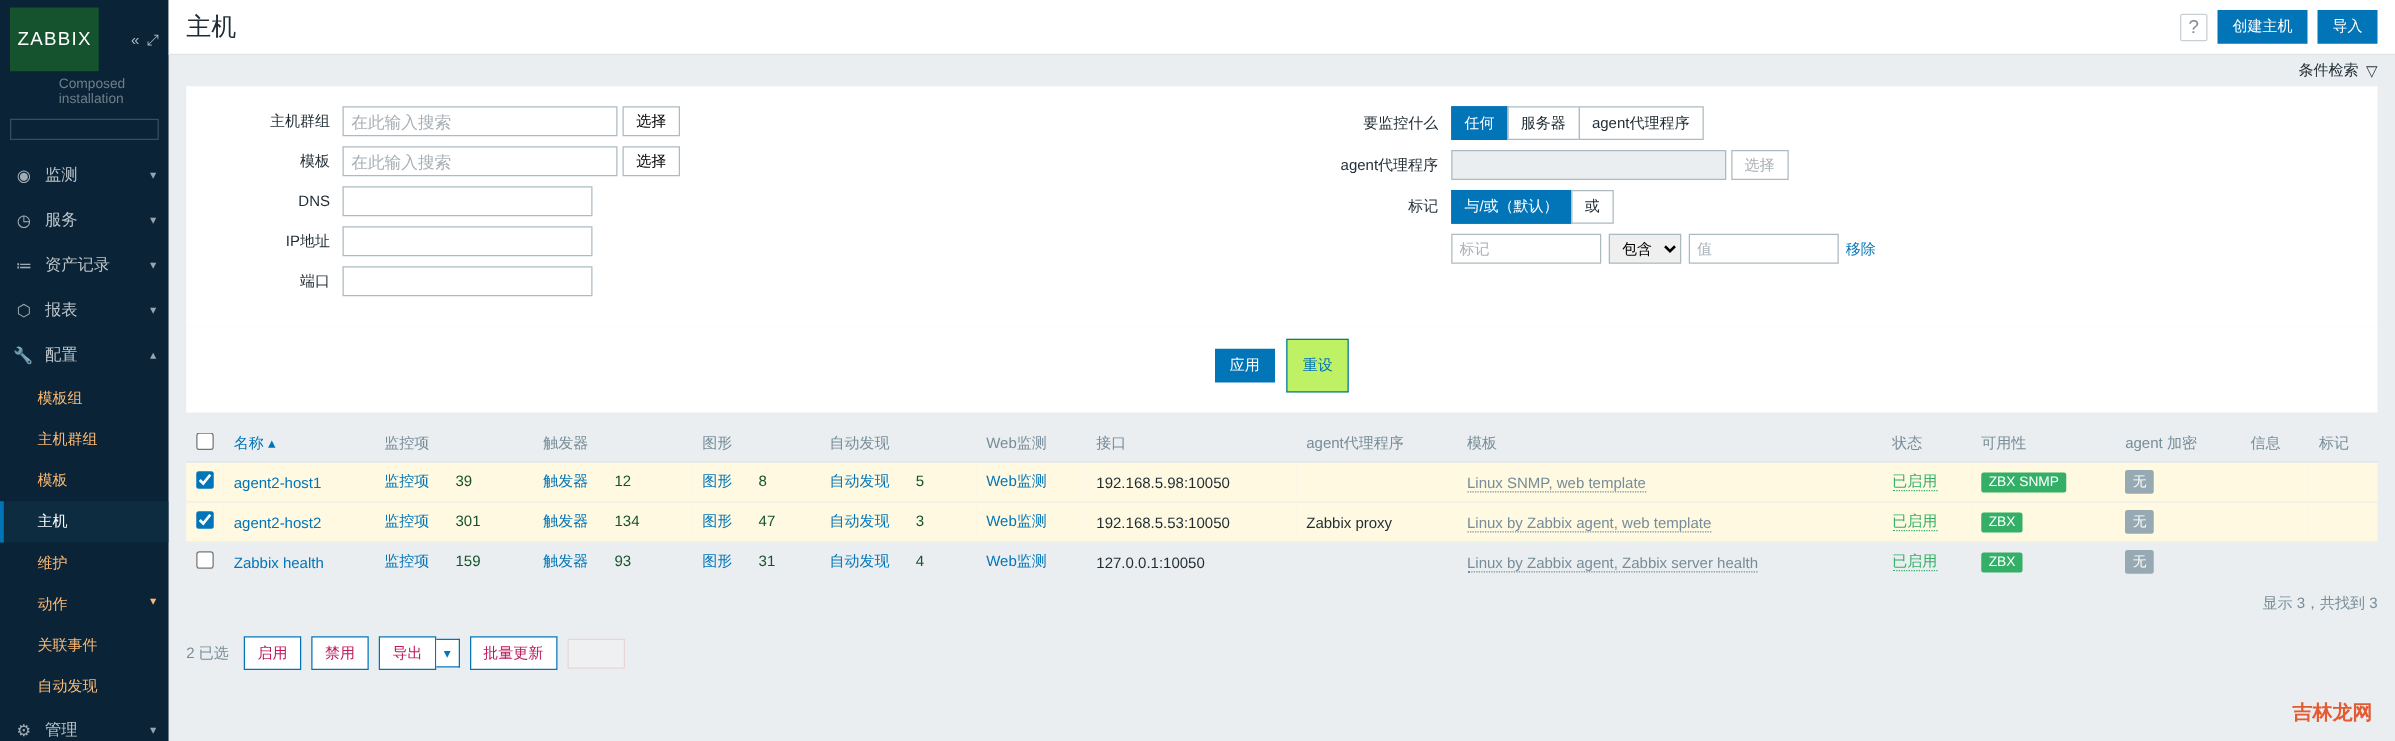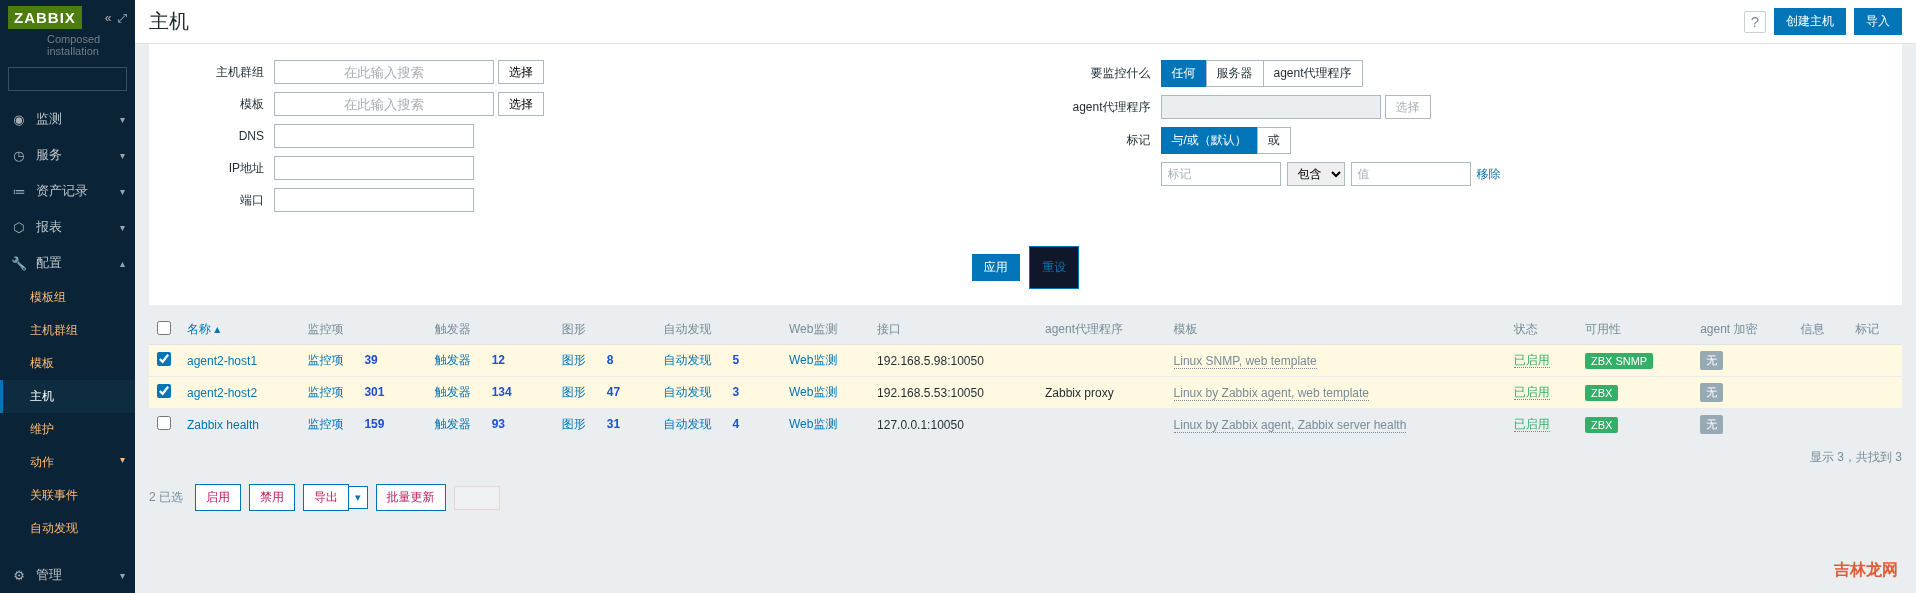--- a/index.html
+++ b/index.html
@@ -2,21 +2,21 @@
 <html><head>
 <meta charset="utf-8">
 <style>
 * { box-sizing: border-box; margin: 0; padding: 0; }
 body { font-family: Arial, sans-serif; font-size: 12px; color: #1f2c33; background: #fff; }
 .app { display: flex; height: 593px; width: 1916px; }
 
 
 .sidebar { width: 135px; background: #0a2336; color: #bdc5ca; display: flex; flex-direction: column; }
 .sidebar-top { display: flex; align-items: center; padding: 6px 8px 2px; }
-.logo { background: #4d7c0f; color: #fff; font-weight: bold; font-size: 15px; padding: 3px 6px; letter-spacing: 1px; }
+.logo { background: #14532d; color: #fff; font-weight: normal; font-size: 15px; padding: 17px 6px; letter-spacing: 1px; }
 .top-icons { margin-left: auto; display: flex; gap: 6px; color: #aeb8bf; }
 .inst { color: #6f7f8a; padding: 2px 8px 6px; font-size: 11px; margin-left: 39px; }
 .search-box { margin: 4px 8px 10px; border: 1px solid #3a4e5d; display: flex; align-items: center; height: 24px; }
 .search-box input { flex: 1; background: transparent; border: none; color: #fff; padding: 0 6px; outline: none; }
 .search-box .sicon { color: #aeb8bf; padding: 0 6px; font-size: 13px; }
 .nav-item { display: flex; align-items: center; padding: 9px 10px; cursor: pointer; font-size: 13px; }
 .nav-item .nicon { width: 18px; text-align: center; margin-right: 8px; opacity: .85; font-size: 13px; }
 .nav-item .nchev { margin-left: auto; font-size: 10px; opacity: .8; }
 .sub-item { padding: 8px 10px 8px 30px; cursor: pointer; font-size: 12px; color: #fdba74; }
 .sub-item.active { background: #0d2c40; border-left: 3px solid #0275b8; padding-left: 27px; color: #fff; }
@@ -33,45 +33,45 @@
 
 .filter-toolbar { display: flex; justify-content: flex-end; align-items: center; padding: 4px 14px; font-size: 12px; }
 .expand-search { color: #1f2c33; cursor: pointer; }
 .funnel { margin-left: 6px; cursor: pointer; font-size: 12px; }
 
 .filter-panel { background: #fff; margin: 0 14px; padding: 16px 20px; display: flex; gap: 60px; }
 .filter-col { flex: 1; }
 .filter-row { display: flex; align-items: center; margin-bottom: 8px; }
 .filter-row label { width: 95px; text-align: right; margin-right: 10px; color: #1f2c33; }
 .filter-row input[type=text] { border: 1px solid #acbbc2; height: 24px; padding: 0 6px; width: 220px; }
-.filter-row input[type=text].wide { width: 220px; text-align: center; }
+.filter-row input[type=text].wide { width: 220px; }
 .filter-row input::placeholder { color: #a8b0b6; }
 .btn-small { border: 1px solid #acbbc2; background: #fff; height: 24px; padding: 0 10px; margin-left: 4px; cursor: pointer; font-size: 12px; }
 .btn-small.disabled { color: #a8b0b6; }
 .seg-group { display: inline-flex; }
 .seg { border: 1px solid #acbbc2; padding: 4px 10px; cursor: pointer; background: #fff; font-size: 12px; margin-left: -1px; }
 .seg:first-child { margin-left: 0; }
 .seg.active { background: #0275b8; color: #fff; border-color: #0275b8; }
 .tag-row { display: flex; align-items: center; gap: 6px; }
 .tag-row input, .tag-row select { border: 1px solid #acbbc2; height: 24px; padding: 0 6px; font-size: 12px; }
 .link { color: #0275b8; cursor: pointer; }
 .filter-actions { text-align: center; padding: 10px 0 16px; background: #fff; margin: 0 14px; border-top: none; }
 .filter-actions .btn-primary { margin-right: 6px; }
-.btn-outline { border: 1px solid #0275b8; color: #0275b8; background: #0f172a; padding: 12px 12px; cursor: pointer; font-size: 12px; }
+.btn-outline { border: 1px solid #0275b8; color: #0275b8; background: #bef264; padding: 12px 12px; cursor: pointer; font-size: 12px; }
 
 
 .table-wrap { margin: 10px 14px 0; }
 table { width: 100%; border-collapse: collapse; font-size: 12px; }
 th { text-align: left; padding: 6px 8px; color: #768d99; font-weight: normal; cursor: pointer; border-bottom: 1px solid #dfe4e7; }
 th .sort { color: #0275b8; }
 td { padding: 6px 8px; border-bottom: 1px solid #eaedef; vertical-align: middle; }
 tr.selected { background: #fff9e1; }
 .cell-link { color: #0275b8; cursor: pointer; }
 .cell-link.dotted { border-bottom: 1px dotted #768d99; color: #768d99; }
-.cnt { color: #1d4ed8; margin-left: 21px; font-weight: bold; }
+.cnt { color: #14532d; margin-left: 21px; }
 .badge { display: inline-block; padding: 2px 6px; font-size: 11px; color: #fff; border-radius: 2px; }
 .badge-green { background: #34af67; }
 .badge-gray { background: #97aab4; }
 .status-enabled { color: #34af67; border-bottom: 1px dotted #34af67; cursor: pointer; }
 input[type=checkbox] { width: 14px; height: 14px; accent-color: #0275b8; }
 
 .table-footer { display: flex; justify-content: flex-end; padding: 8px 14px; color: #768d99; }
 
 
 .bulk { padding: 10px 14px; display: flex; align-items: center; gap: 8px; }
@@ -150,20 +150,24 @@
   <div class="main">
     <div class="header">
       <span class="page-title">主机</span>
       <div class="header-right">
         <span class="help-icon">?</span>
         <button class="btn-primary">创建主机</button>
         <button class="btn-primary">导入</button>
       </div>
     </div>
 
+    <div class="filter-toolbar">
+      <span class="expand-search">条件检索</span>
+      <span class="funnel">▽</span>
+    </div>
 
     <div class="filter-panel">
       <div class="filter-col">
         <div class="filter-row">
           <label>主机群组</label>
           <input type="text" class="wide" placeholder="在此输入搜索" style="">
           <button class="btn-small">选择</button>
         </div>
         <div class="filter-row">
           <label>模板</label>

